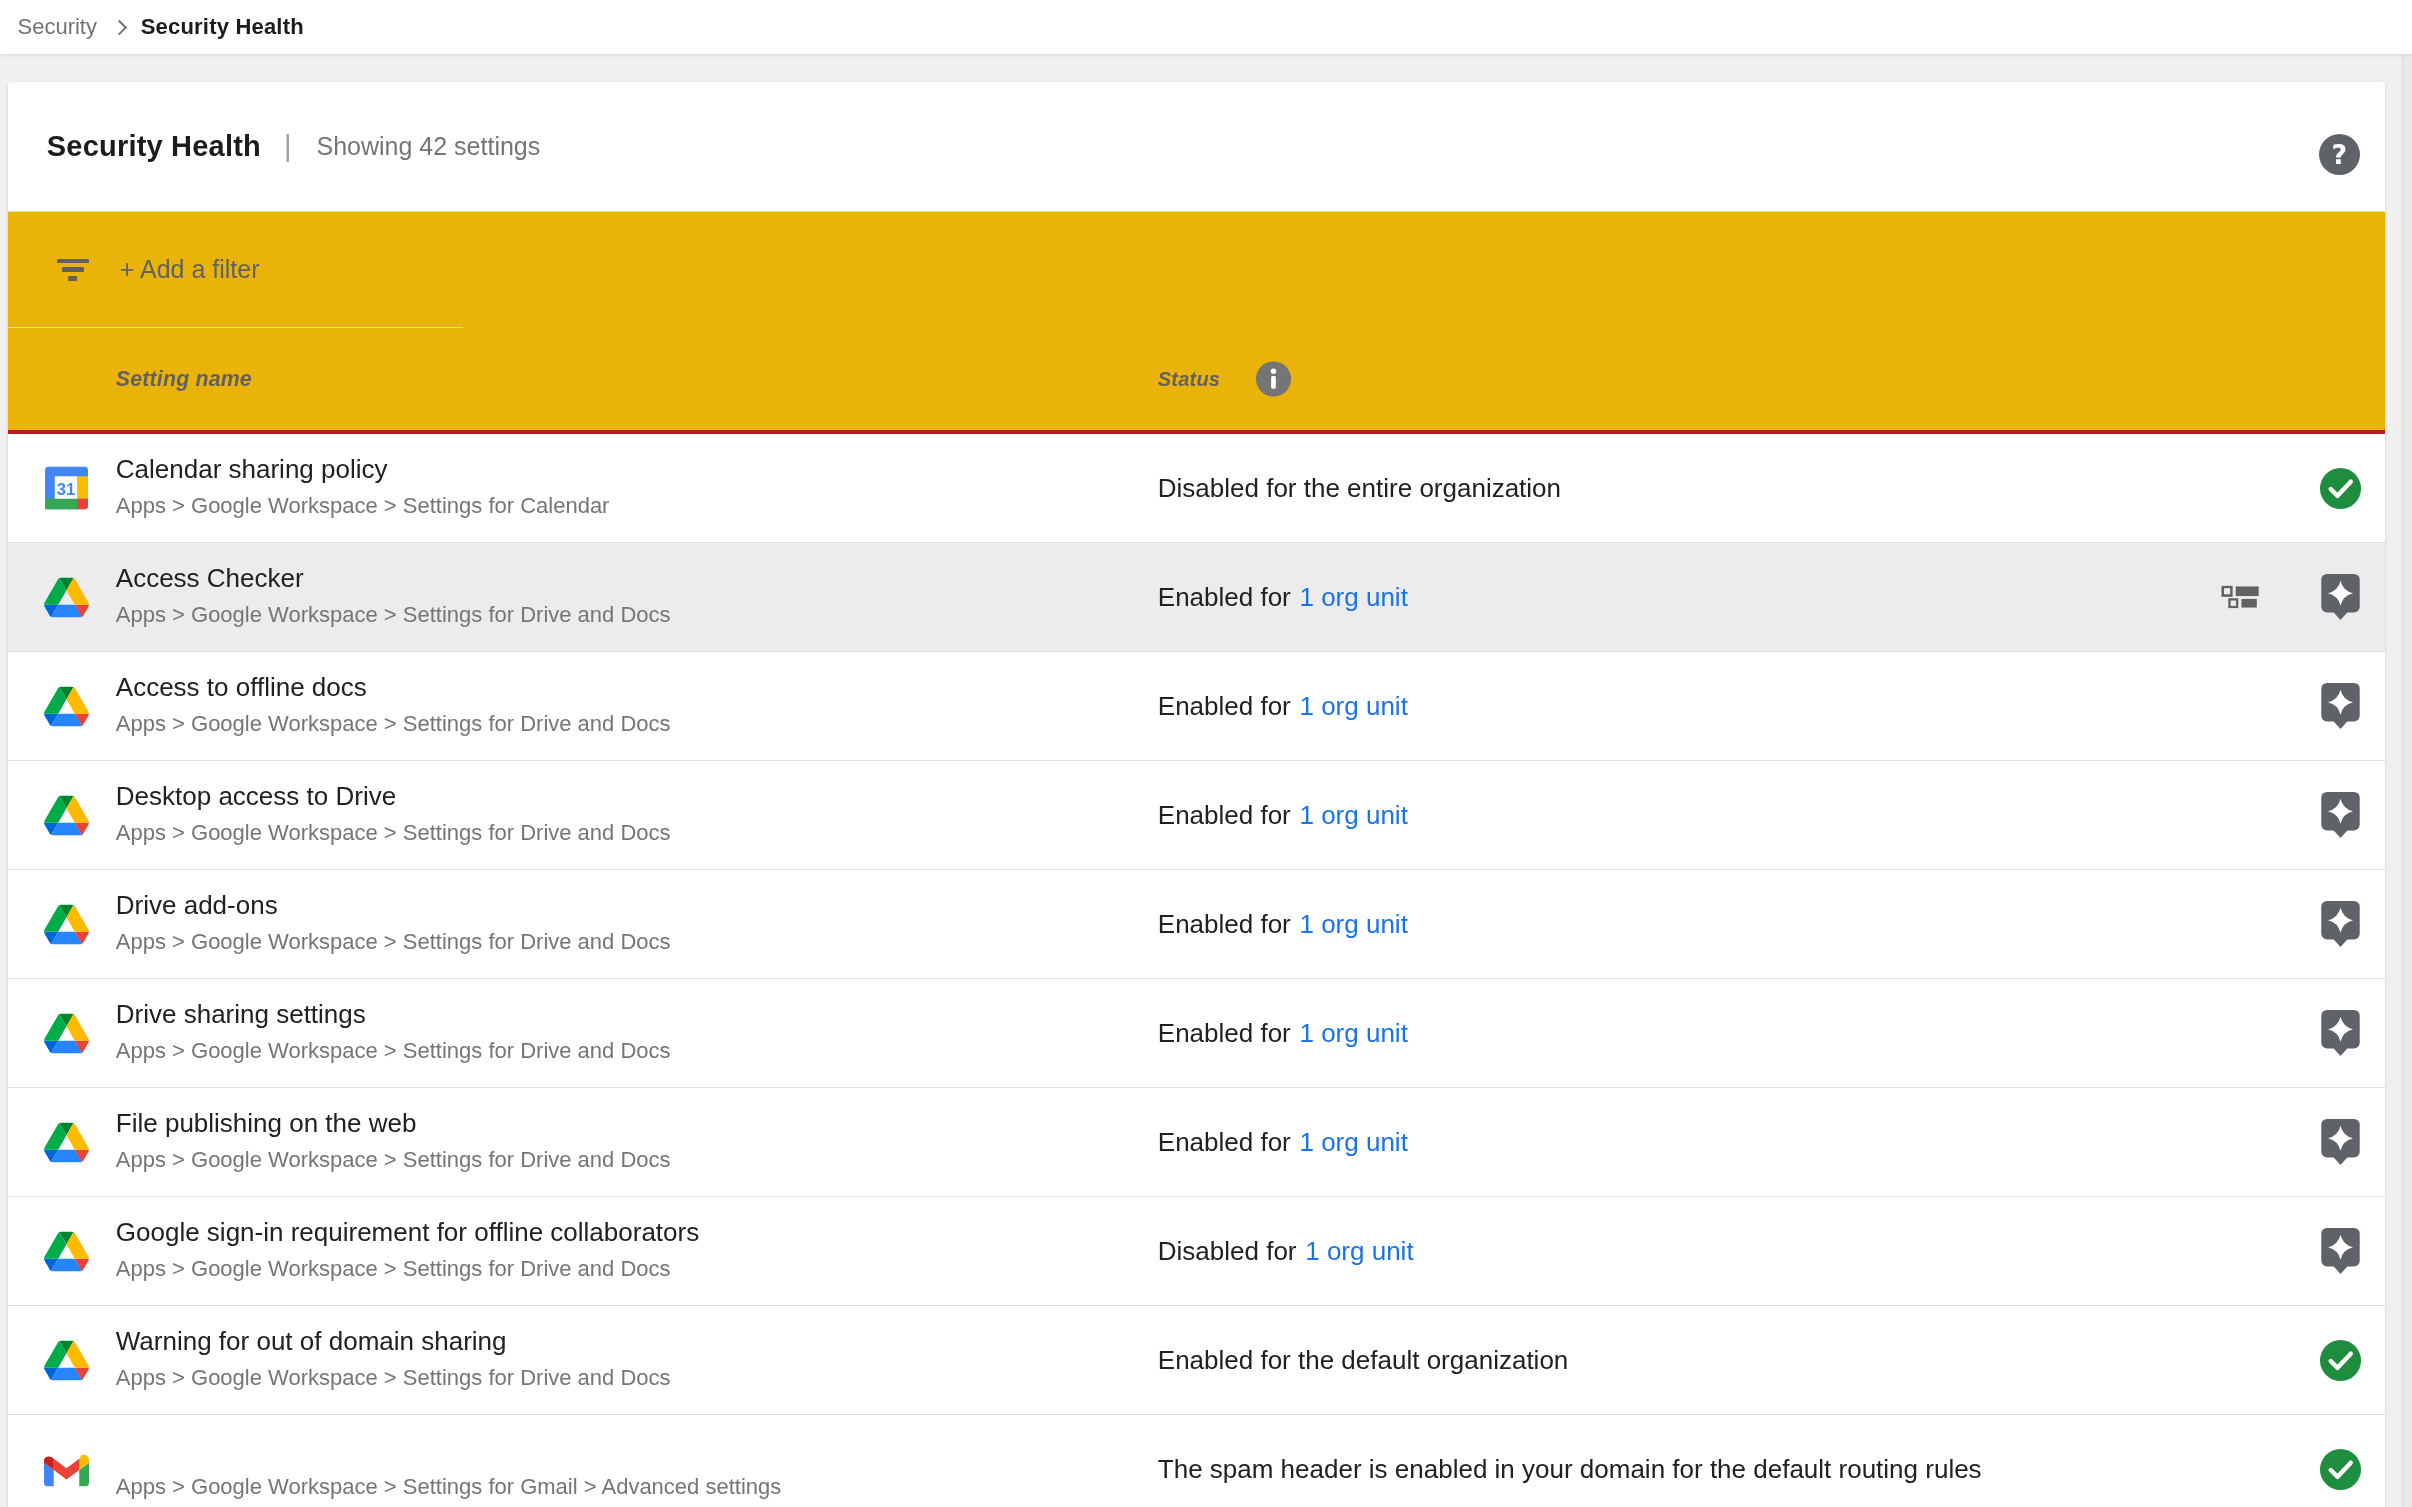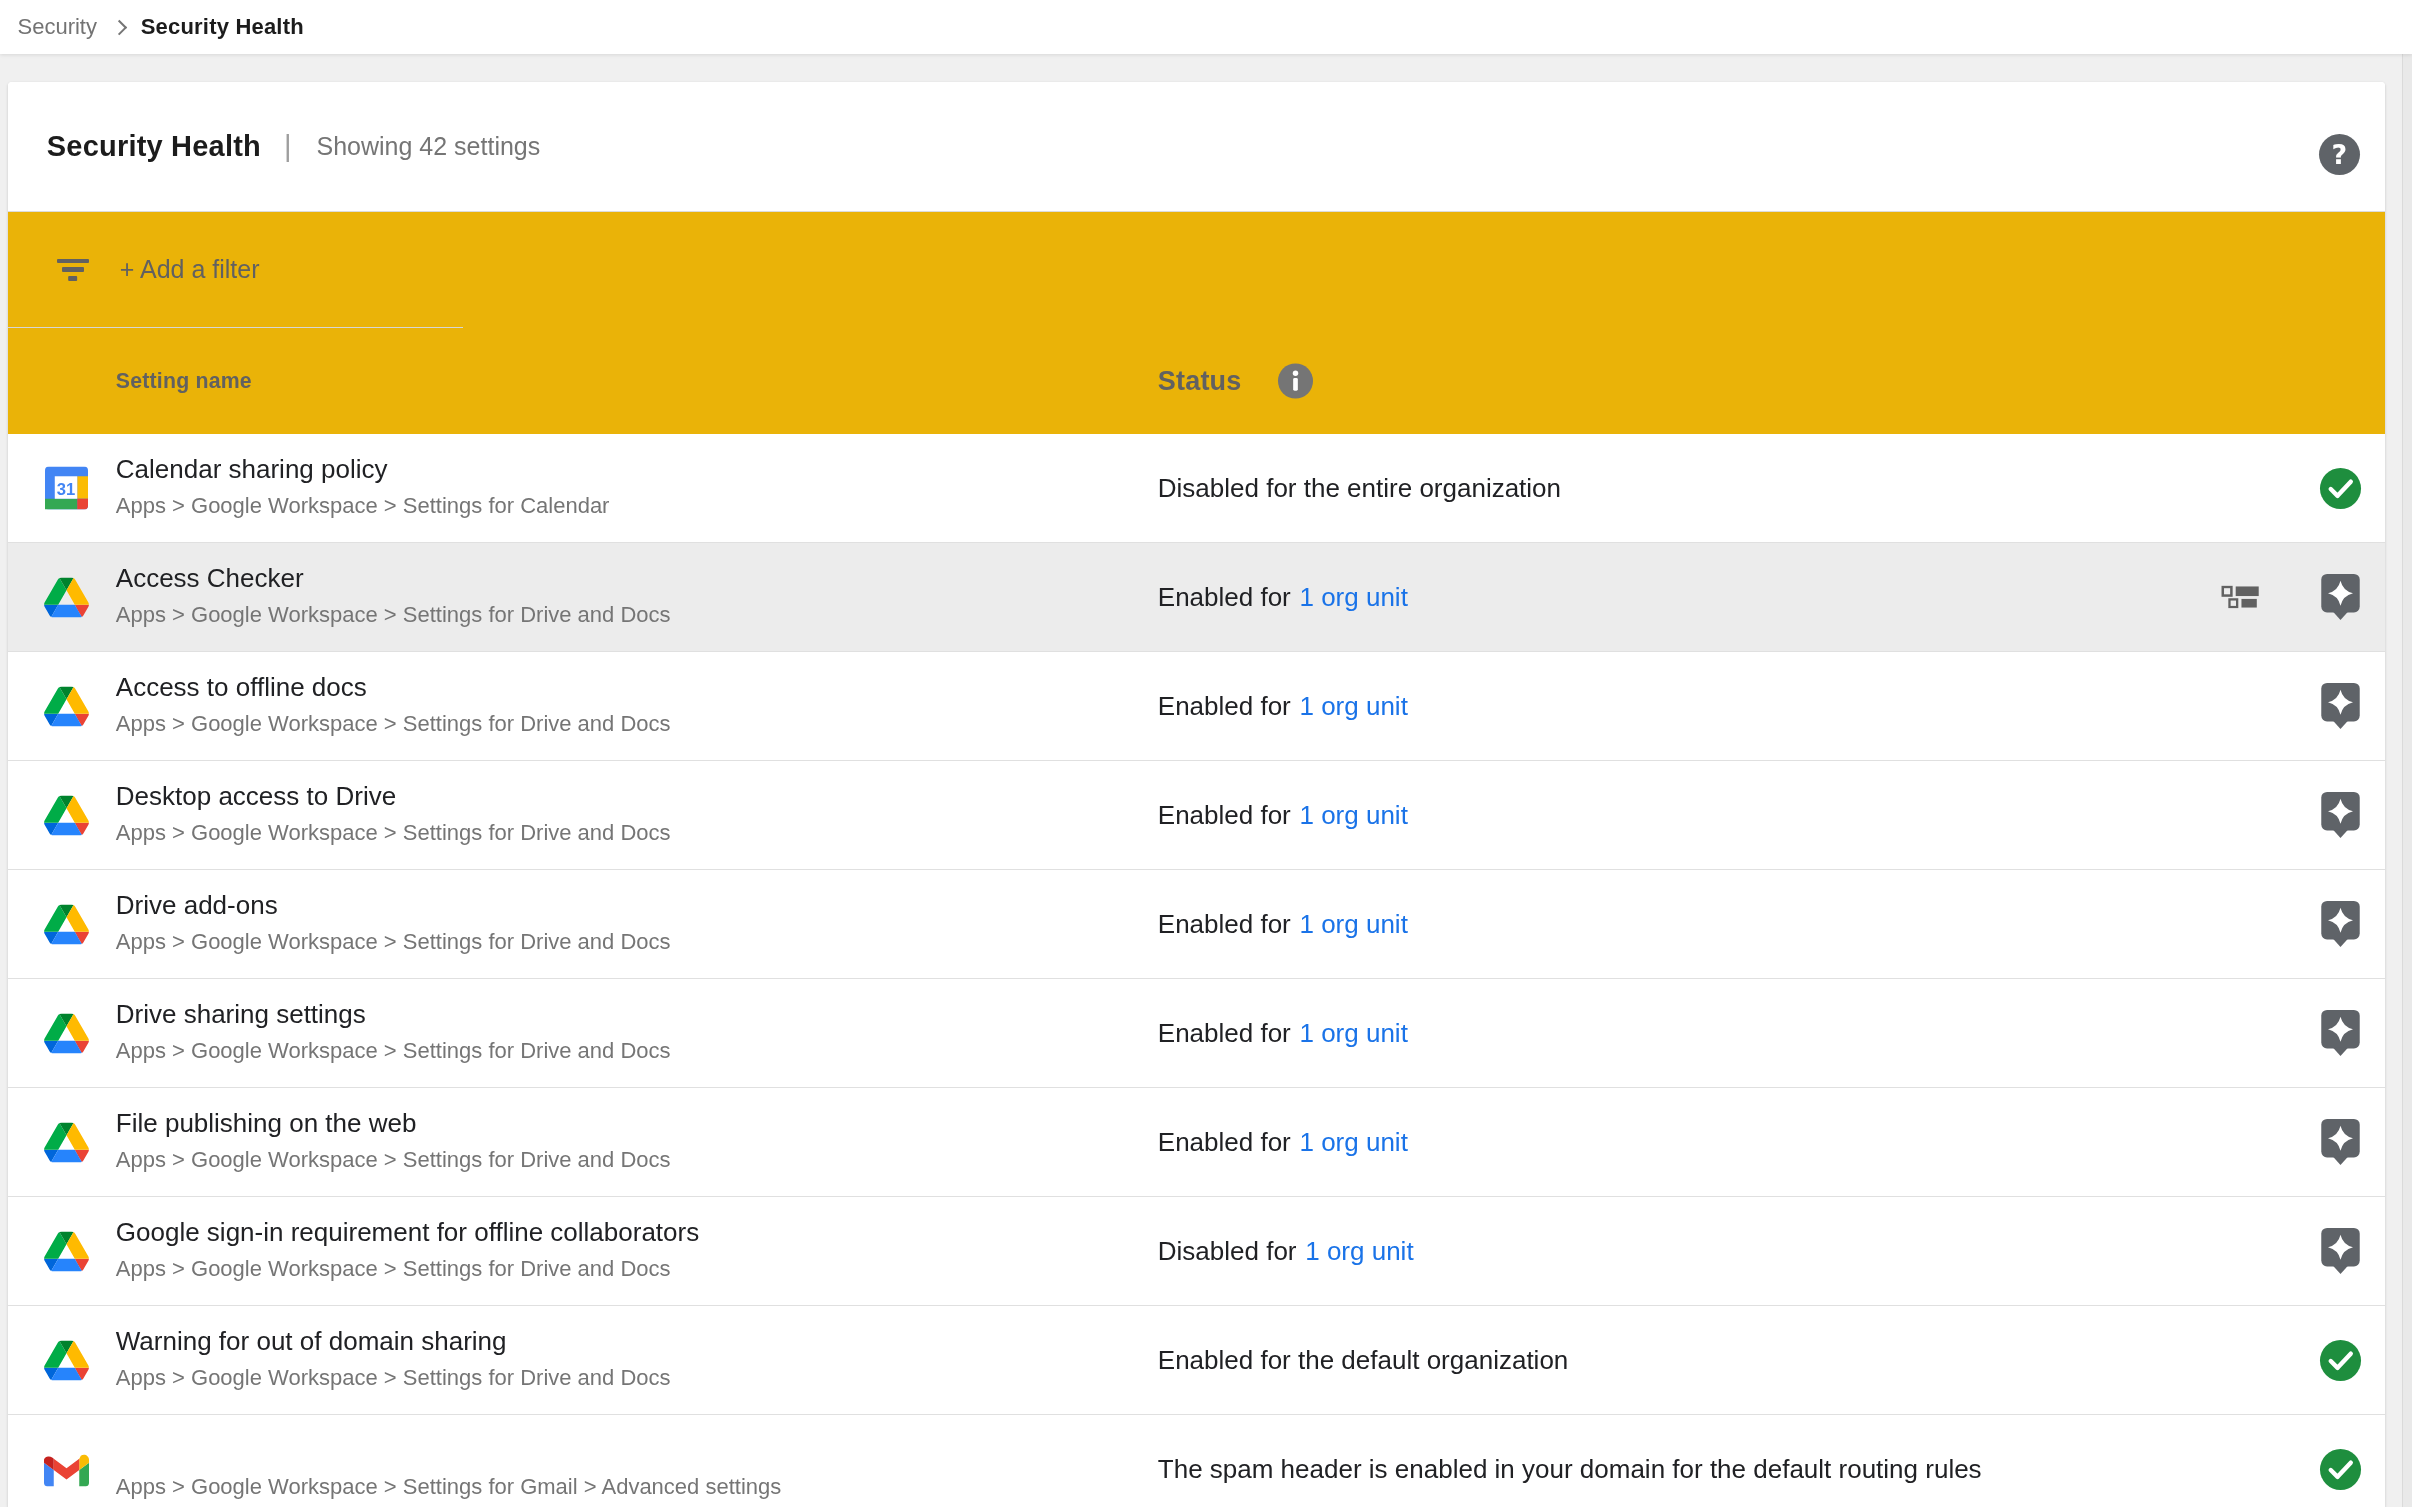--- a/index.html
+++ b/index.html
@@ -61,27 +61,27 @@
   .gray-section { background: #eab308; border-top: 1px solid #dcdcdc; height: 223px; }
   .filter-row { height: 115px; display: flex; align-items: center; padding-left: 49px; }
   .filter-icon { width: 32px; height: 22px; position: relative; cursor: pointer; }
   .filter-icon i { position: absolute; left: 50%; transform: translateX(-50%); height: 4.9px; background: #616161; border-radius: 1px; display: block; }
   .filter-icon i:nth-child(1) { top: 0; width: 32px; }
   .filter-icon i:nth-child(2) { top: 8.7px; width: 22px; }
   .filter-icon i:nth-child(3) { top: 17.5px; width: 9.7px; }
   .add-filter { margin-left: 31px; font-size: 25px; color: #616161; cursor: pointer; }
   .filter-divider { width: 455px; border-bottom: 1px solid #d6d6d6; }
 
-  .table-header { height: 108px; position: relative; border-bottom: 2px solid #b91c1c; }
+  .table-header { height: 108px; position: relative; border-bottom: 6px solid #b91c1c; font-style: italic; }
   .th-setting {
     position: absolute; left: 108px; top: 50%; transform: translateY(-50%);
     font-size: 21.3px; color: #616161; font-weight: 700; letter-spacing: 0.2px;
   }
   .th-status-wrap { position: absolute; left: 1150px; top: 50%; transform: translateY(-50%); display: flex; align-items: center; }
-  .th-status { font-size: 27px; color: #616161; font-weight: 700; letter-spacing: 0.2px; }
+  .th-status { font-size: 20px; color: #616161; font-weight: 700; letter-spacing: 0.2px; }
   .info-icon { margin-left: 35px; width: 37px; height: 37px; cursor: pointer; }
 
   
   .row {
     position: relative; height: 109px;
     background: #ffffff; border-bottom: 1px solid #e0e0e0;
     cursor: pointer;
   }
   .row.highlighted { background: #ececec; }
   .app-icon { position: absolute; left: 36px; top: 50%; transform: translateY(-50%); width: 45px; height: 49px; display: flex; align-items: center; justify-content: center; }

